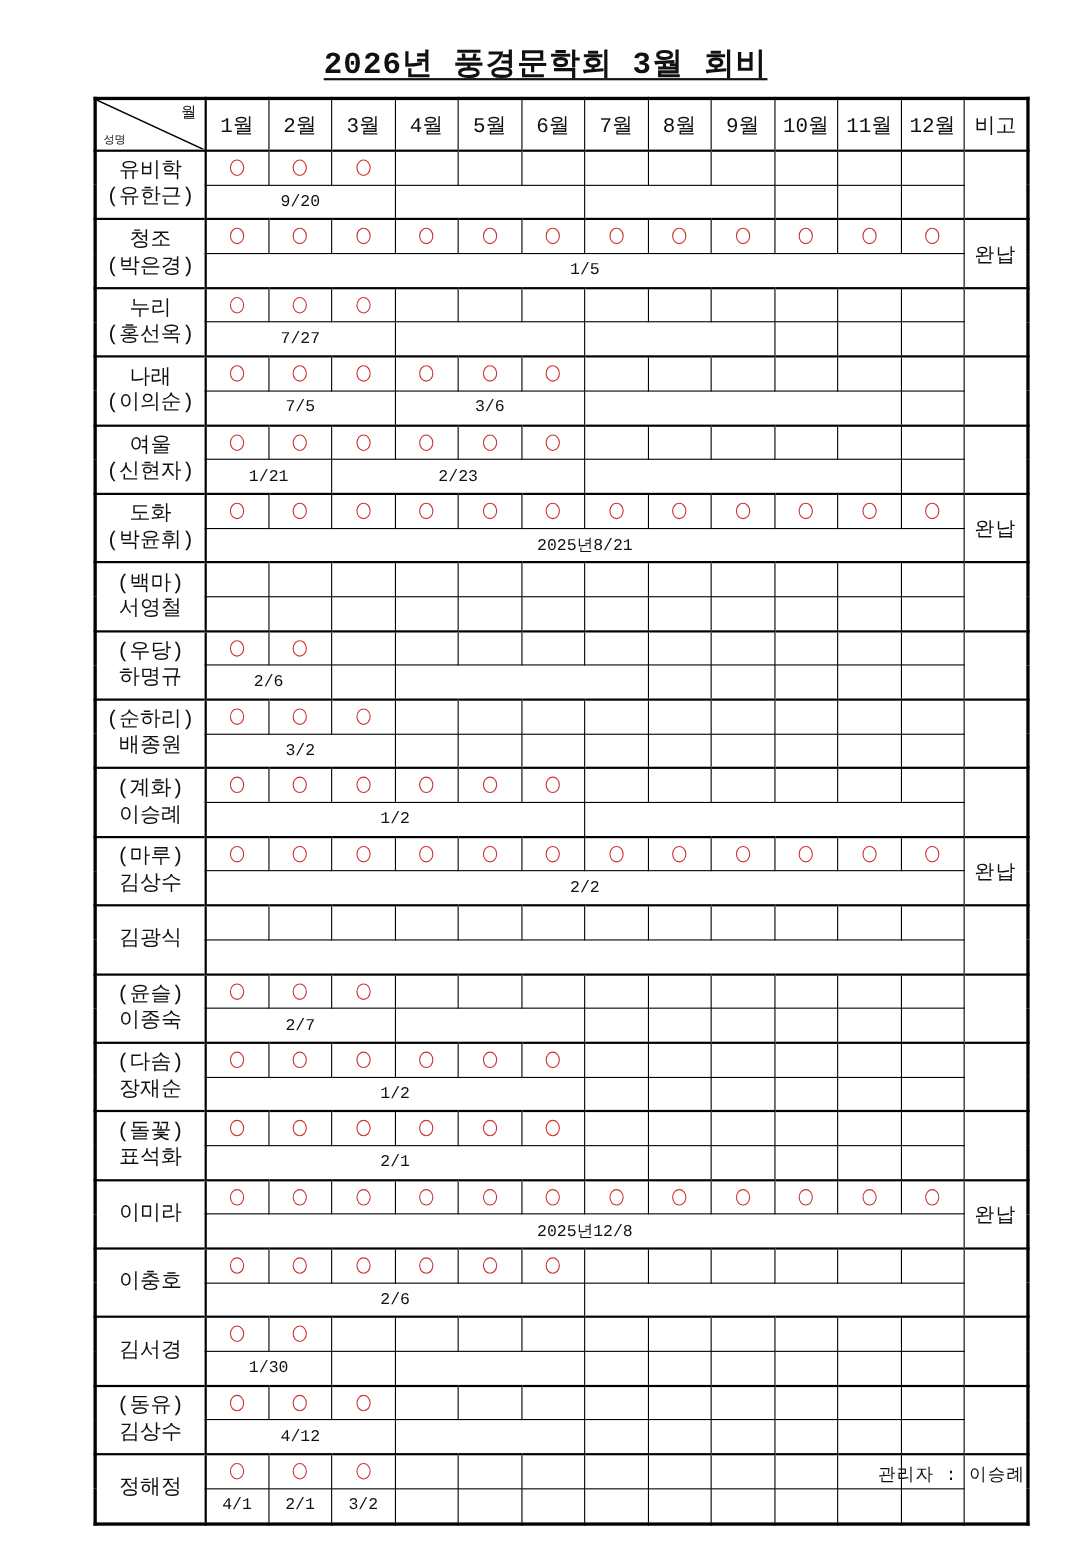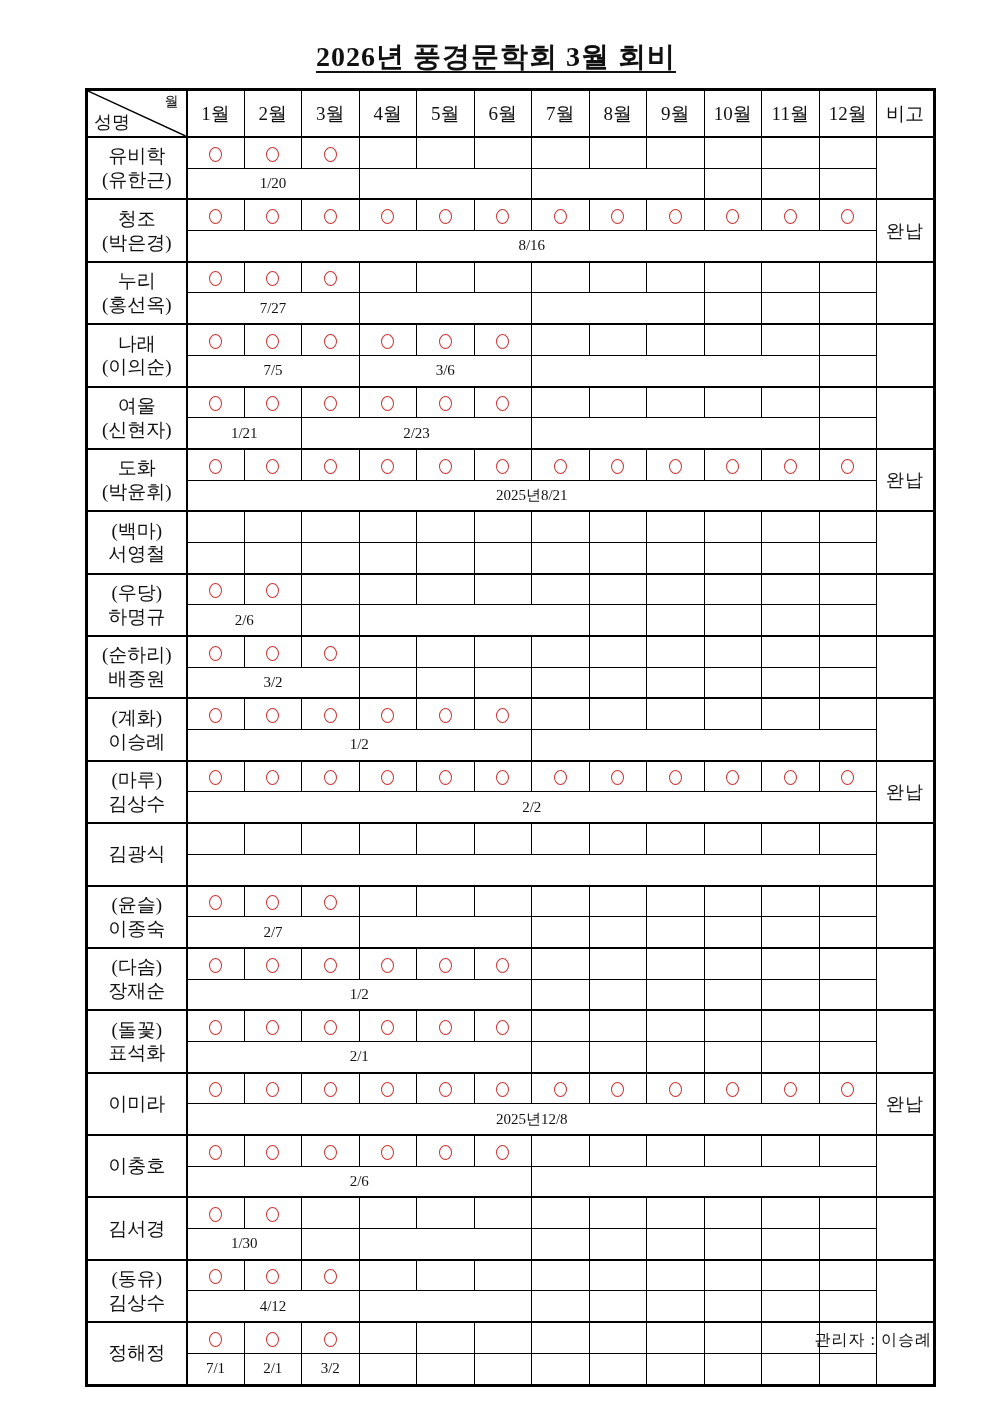--- a/index.html
+++ b/index.html
@@ -1,18 +1,18 @@
 <!DOCTYPE html>
 <html><head>
 <meta charset="utf-8">
 <style>
   html,body { margin:0; padding:0; background:#ffffff; }
   .page {
     position:relative; width:992px; height:1403px; background:#ffffff;
-    font-family:Liberation Serif, serif; color:#111111;
+    font-family:Liberation Mono, monospace; color:#111111;
     overflow:hidden;
   }
   .doc-title {
     position:absolute; top:38px; left:0; width:992px; text-align:center;
     font-size:28px; font-weight:bold; text-decoration:underline;
     text-underline-offset:5px; letter-spacing:1px;
   }
   table.dues {
     position:absolute; left:85px; top:88px; width:848px;
     border-collapse:collapse; table-layout:fixed;
@@ -22,21 +22,21 @@
     border:1px solid #000; padding:0; margin:0; text-align:center;
     vertical-align:middle; overflow:hidden; white-space:nowrap;
   }
   table.dues thead th {
     height:45px; font-weight:normal; font-size:19px;
     border-bottom:2px solid #000;
   }
   th.diag { position:relative; border-right:2px solid #000 !important; }
   th.diag svg.diag-line { position:absolute; left:0; top:0; width:100%; height:100%; display:block; }
   th.diag .lbl-month { position:absolute; top:2px; right:7px; font-size:14px; }
-  th.diag .lbl-name  { position:absolute; bottom:2px; left:6px; font-size:18px; }
+  th.diag .lbl-name  { position:absolute; bottom:2px; left:6px; font-size:10px; }
   tr.row-circles td { height:29.7px; border-top:2px solid #000; }
   tr.row-dates   td { height:29.7px; font-size:15px; }
   td.name-cell {
     border-right:2px solid #000 !important; font-size:19px; line-height:1.25;border-radius:20px;
   }
   td.remark-cell { font-size:18px; letter-spacing:1px; }
   span.circle {
     display:inline-block; width:13px; height:15px;
     border:1.6px solid #cc3333; border-radius:50%;
     vertical-align:middle; box-sizing:border-box;
@@ -110,21 +110,21 @@
           <td></td>
           <td></td>
           <td></td>
           <td></td>
           <td></td>
           <td></td>
           <td></td>
           <td class="remark-cell" rowspan="2"></td>
         </tr>
         <tr class="row-dates">
-          <td colspan="3">1/20</td>
+          <td colspan="3">9/20</td>
           <td colspan="3"></td>
           <td colspan="3"></td>
           <td></td>
           <td></td>
           <td></td>
         </tr>
         <tr class="row-circles">
           <td class="name-cell" rowspan="2">
             <div>청조</div>
             <div>(박은경)</div>
@@ -137,21 +137,21 @@
           <td><span class="circle" style="border-color: rgb(204, 51, 51);"></span></td>
           <td><span class="circle" style="border-color: rgb(204, 51, 51);"></span></td>
           <td><span class="circle" style="border-color: rgb(204, 51, 51);"></span></td>
           <td><span class="circle" style="border-color: rgb(204, 51, 51);"></span></td>
           <td><span class="circle" style="border-color: rgb(204, 51, 51);"></span></td>
           <td><span class="circle" style="border-color: rgb(204, 51, 51);"></span></td>
           <td><span class="circle" style="border-color: rgb(204, 51, 51);"></span></td>
           <td class="remark-cell" rowspan="2">완납</td>
         </tr>
         <tr class="row-dates">
-          <td colspan="12">8/16</td>
+          <td colspan="12">1/5</td>
         </tr>
         <tr class="row-circles">
           <td class="name-cell" rowspan="2">
             <div>누리</div>
             <div>(홍선옥)</div>
           </td>
           <td><span class="circle" style="border-color: rgb(204, 51, 51);"></span></td>
           <td><span class="circle" style="border-color: rgb(204, 51, 51);"></span></td>
           <td><span class="circle" style="border-color: rgb(204, 51, 51);"></span></td>
           <td></td>
@@ -602,21 +602,21 @@
           <td></td>
           <td></td>
           <td></td>
           <td></td>
           <td></td>
           <td></td>
           <td></td>
           <td class="remark-cell" rowspan="2"></td>
         </tr>
         <tr class="row-dates">
-          <td colspan="1" class="date-small">7/1</td>
+          <td colspan="1" class="date-small">4/1</td>
           <td colspan="1" class="date-small">2/1</td>
           <td colspan="1" class="date-small">3/2</td>
           <td></td>
           <td></td>
           <td></td>
           <td></td>
           <td></td>
           <td></td>
           <td></td>
           <td></td>

